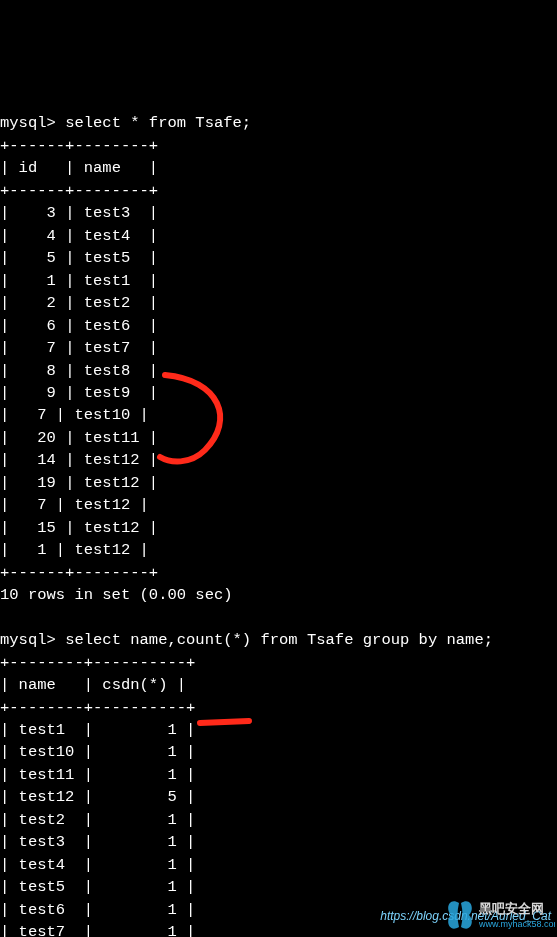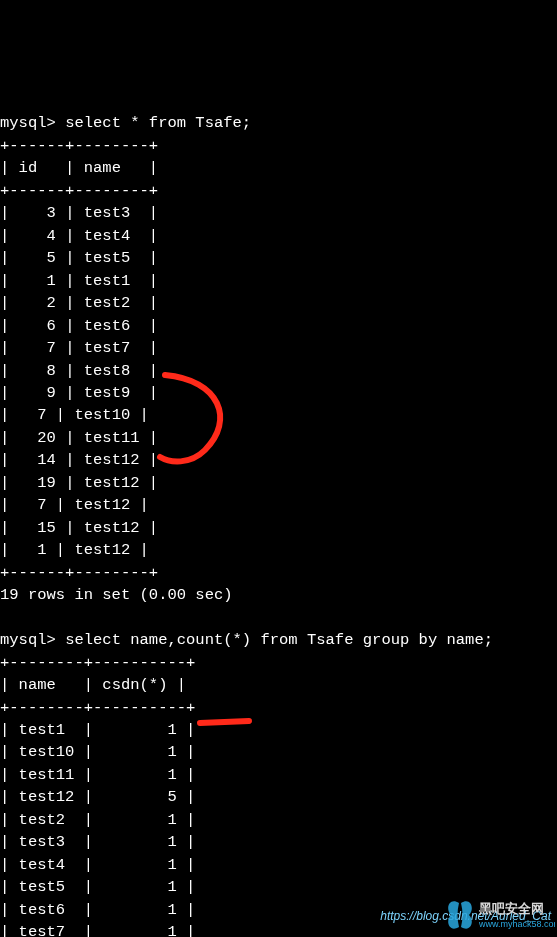--- a/index.html
+++ b/index.html
@@ -59,21 +59,21 @@
 <span>|    <span>8</span> | <span>test8</span>  |</span>
 <span>|    <span>9</span> | <span>test9</span>  |</span>
 <span>|   <span>7</span> | <span>test10</span> |</span>
 <span>|   <span>20</span> | <span>test11</span> |</span>
 <span>|   <span>14</span> | <span>test12</span> |</span>
 <span>|   <span>19</span> | <span>test12</span> |</span>
 <span>|   <span>7</span> | <span>test12</span> |</span>
 <span>|   <span>15</span> | <span>test12</span> |</span>
 <span>|   <span>1</span> | <span>test12</span> |</span>
 <span>+------+--------+</span>
-<span>19 rows in set (0.00 sec)</span>
+<span>10 rows in set (0.00 sec)</span>
 
 <span><span>mysql&gt;</span> <span>select name,count(*) from Tsafe group by name;</span></span>
 <span>+--------+----------+</span>
 <span>| <span>name</span>   | <span>csdn(*)</span> |</span>
 <span>+--------+----------+</span>
 <span>| <span>test1</span>  |        <span>1</span> |</span>
 <span>| <span>test10</span> |        <span>1</span> |</span>
 <span>| <span>test11</span> |        <span>1</span> |</span>
 <span>| <span>test12</span> |        <span>5</span> |</span>
 <span>| <span>test2</span>  |        <span>1</span> |</span>

